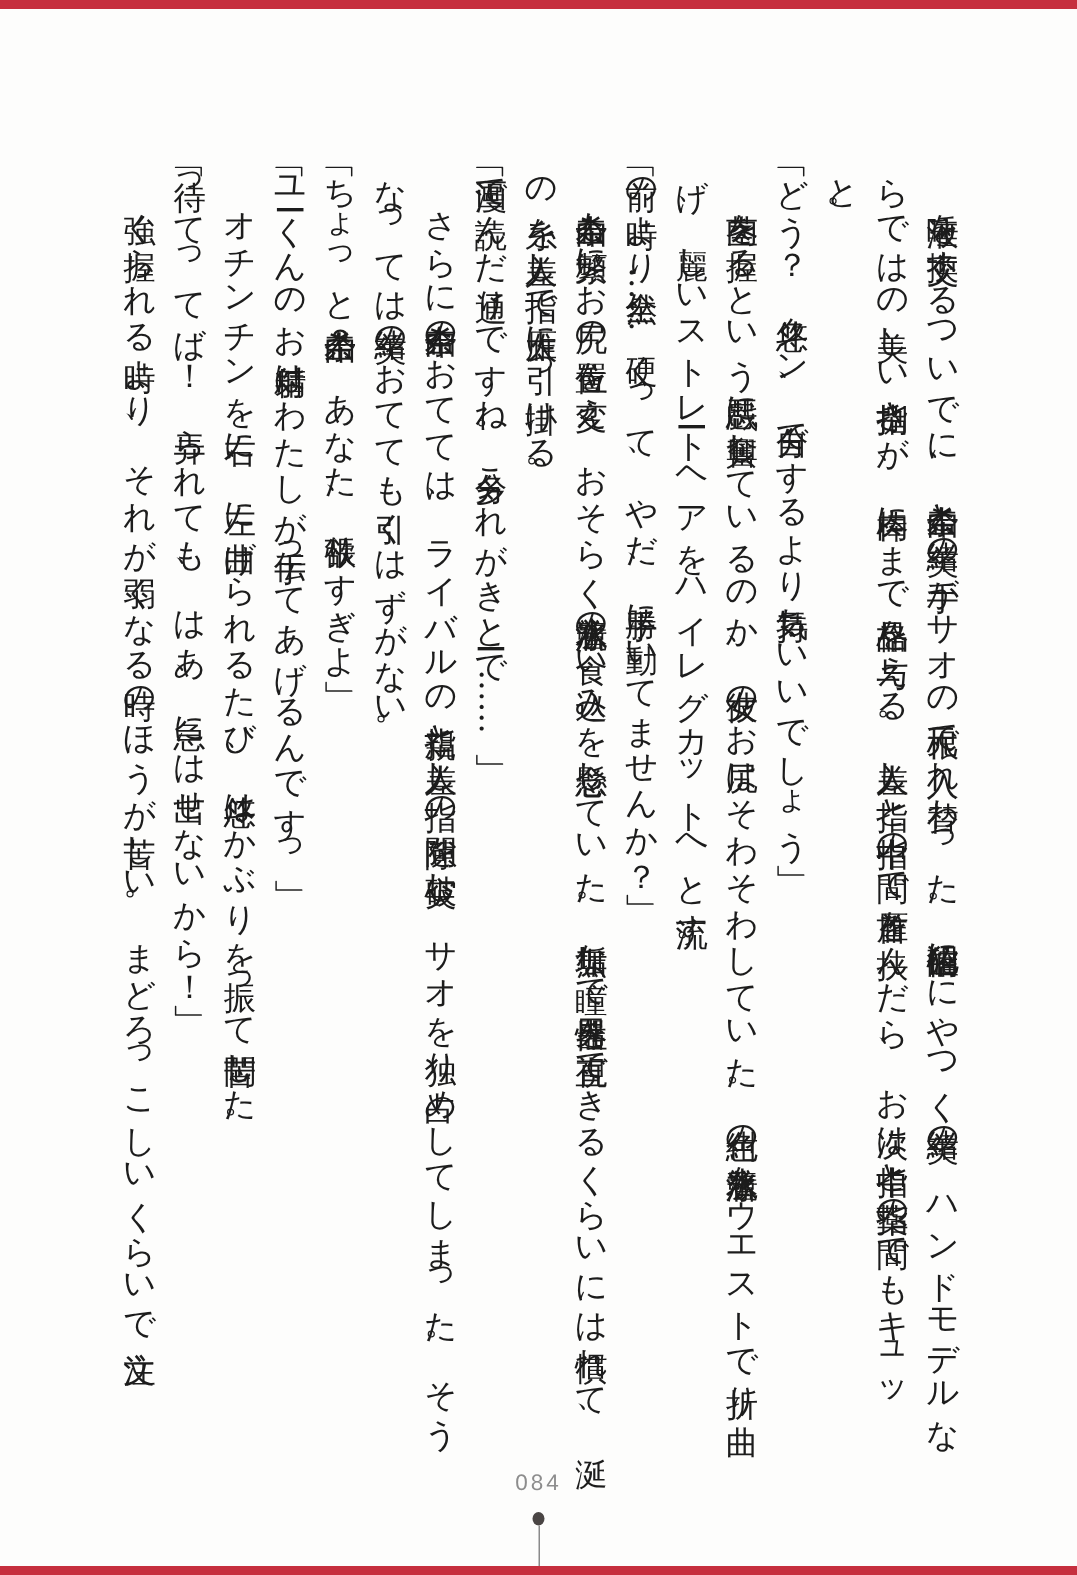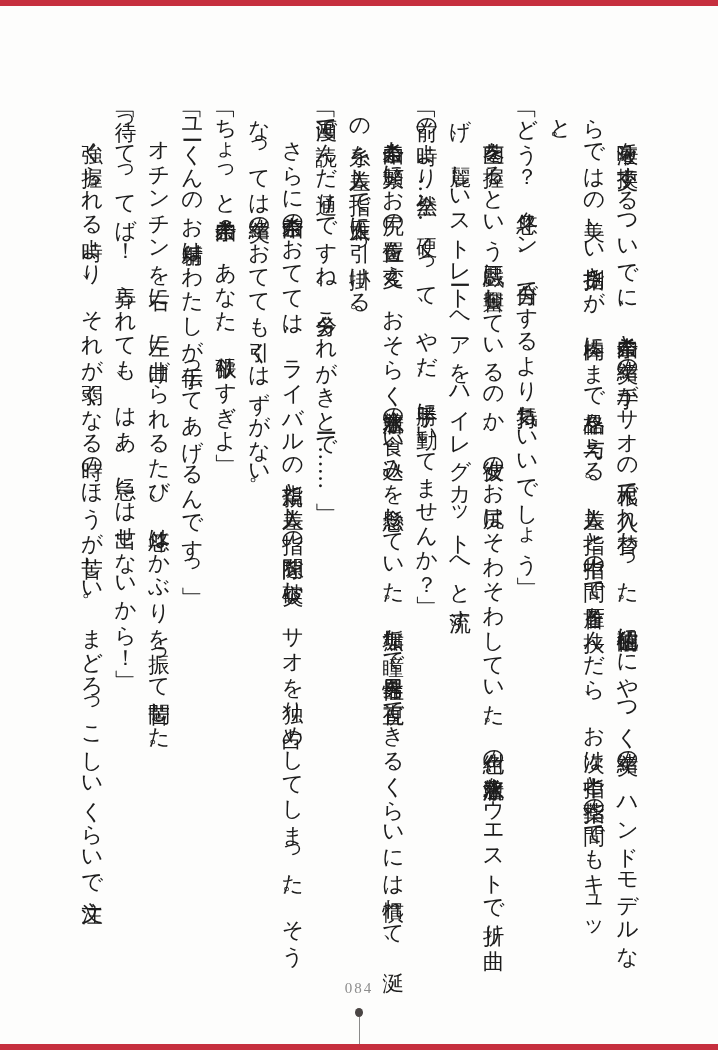--- a/index.html
+++ b/index.html
@@ -49,21 +49,21 @@
     right: 0;
     bottom: 0;
     height: 70px;
     text-align: center;
   }
   .page-number {
     position: absolute;
     left: 0;
     right: 0;
     top: 0;
-    font-family: Liberation Serif, serif;
+    font-family: Liberation Sans, sans-serif;
     font-size: 15px;
     letter-spacing: 2px;
     color: #8d8d8d;
   }
   .footer-dot {
     position: absolute;
     left: 50%;
     top: 28px;
     width: 8px;
     height: 9px;

